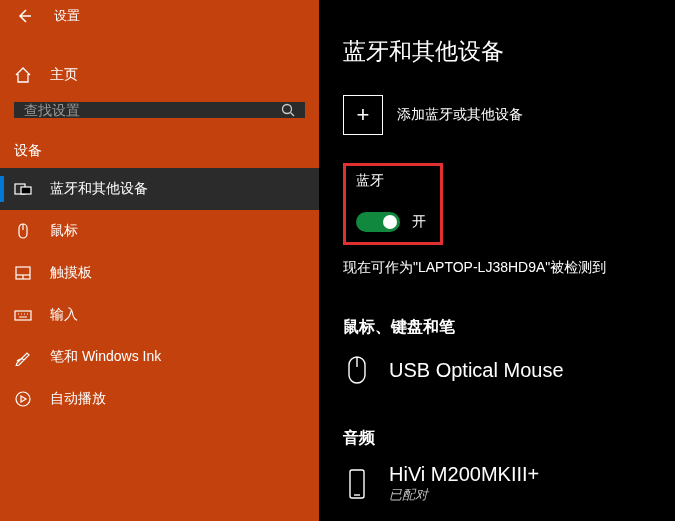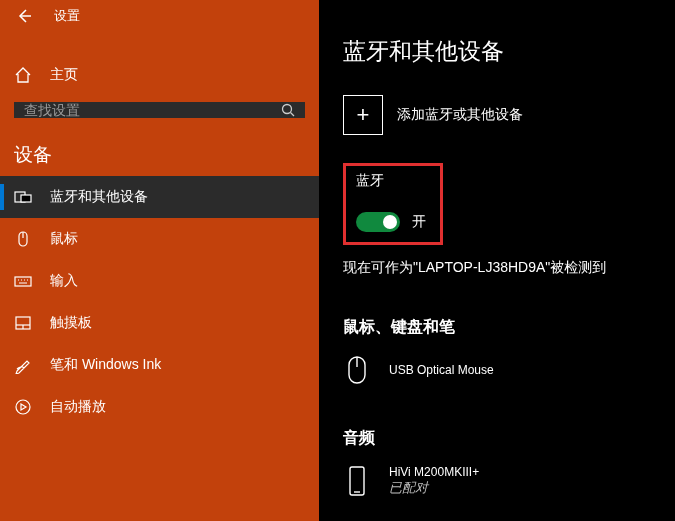--- a/index.html
+++ b/index.html
@@ -58,21 +58,21 @@
       border: none;
       color: #aaa;
       font-size: 14px;
       font-family: inherit;
       outline: none;
       flex: 1;
     }
     .search-input::placeholder { color: #999; }
     .section-label {
       padding: 16px 14px 8px;
-      font-size: 19px;
+      font-size: 14px;
     }
     .nav-item {
       display: flex;
       align-items: center;
       gap: 18px;
       padding: 12px 14px;
       position: relative;
     }
     .nav-item.active {
       background: #2b2b2b;
@@ -165,21 +165,21 @@
       width: 28px;
       height: 36px;
       display:flex;
       align-items:center;
       justify-content:center;
     }
     .device-info {
       display: flex;
       flex-direction: column;
     }
-    .device-name { font-size: 12px; }
+    .device-name { font-size: 20px; }
     .device-status { font-size: 13px; color: #bbb; font-style: italic; }
     svg { display: block; }
   </style>
 </head>
 <body>
 
 <div class="sidebar">
   <div class="header-row">
     <div class="back-arrow">
       <svg width="16" height="16" viewBox="0 0 16 16">
@@ -228,45 +228,45 @@
           <rect x="5" y="2" width="8" height="14" rx="4" stroke="#fff" stroke-width="1.2" fill="none"></rect>
           <line x1="9" y1="2" x2="9" y2="8" stroke="#fff" stroke-width="1.2"></line>
         </svg>
     </div>
     <span>鼠标</span>
   </div>
 
   <div class="nav-item">
     <div class="nav-icon">
       <svg width="18" height="18" viewBox="0 0 18 18">
+          <rect x="2" y="3" width="14" height="12" stroke="#fff" stroke-width="1.2" fill="none"></rect>
+          <line x1="2" y1="11" x2="16" y2="11" stroke="#fff" stroke-width="1.2"></line>
+          <line x1="9" y1="11" x2="9" y2="15" stroke="#fff" stroke-width="1.2"></line>
+        </svg>
+    </div>
+    <span>触摸板</span>
+  </div>
+
+  <div class="nav-item">
+    <div class="nav-icon">
+      <svg width="18" height="18" viewBox="0 0 18 18">
           <rect x="1" y="5" width="16" height="9" stroke="#fff" stroke-width="1.2" fill="none"></rect>
           <line x1="4" y1="8" x2="5" y2="8" stroke="#fff"></line>
           <line x1="7" y1="8" x2="8" y2="8" stroke="#fff"></line>
           <line x1="10" y1="8" x2="11" y2="8" stroke="#fff"></line>
           <line x1="13" y1="8" x2="14" y2="8" stroke="#fff"></line>
           <line x1="5" y1="11" x2="13" y2="11" stroke="#fff"></line>
         </svg>
     </div>
     <span>输入</span>
   </div>
 
   <div class="nav-item">
     <div class="nav-icon">
       <svg width="18" height="18" viewBox="0 0 18 18">
-          <rect x="2" y="3" width="14" height="12" stroke="#fff" stroke-width="1.2" fill="none"></rect>
-          <line x1="2" y1="11" x2="16" y2="11" stroke="#fff" stroke-width="1.2"></line>
-          <line x1="9" y1="11" x2="9" y2="15" stroke="#fff" stroke-width="1.2"></line>
-        </svg>
-    </div>
-    <span>触摸板</span>
-  </div>
-
-  <div class="nav-item">
-    <div class="nav-icon">
-      <svg width="18" height="18" viewBox="0 0 18 18">
           <path d="M3 15 L13 5 L15 7 L5 17 L2 18 Z M3 13 C5 11 8 10 10 12" stroke="#fff" stroke-width="1.2" fill="none"></path>
         </svg>
     </div>
     <span>笔和 Windows Ink</span>
   </div>
 
   <div class="nav-item">
     <div class="nav-icon">
       <svg width="18" height="18" viewBox="0 0 18 18">
           <circle cx="9" cy="9" r="7" stroke="#fff" stroke-width="1.2" fill="none"></circle>

